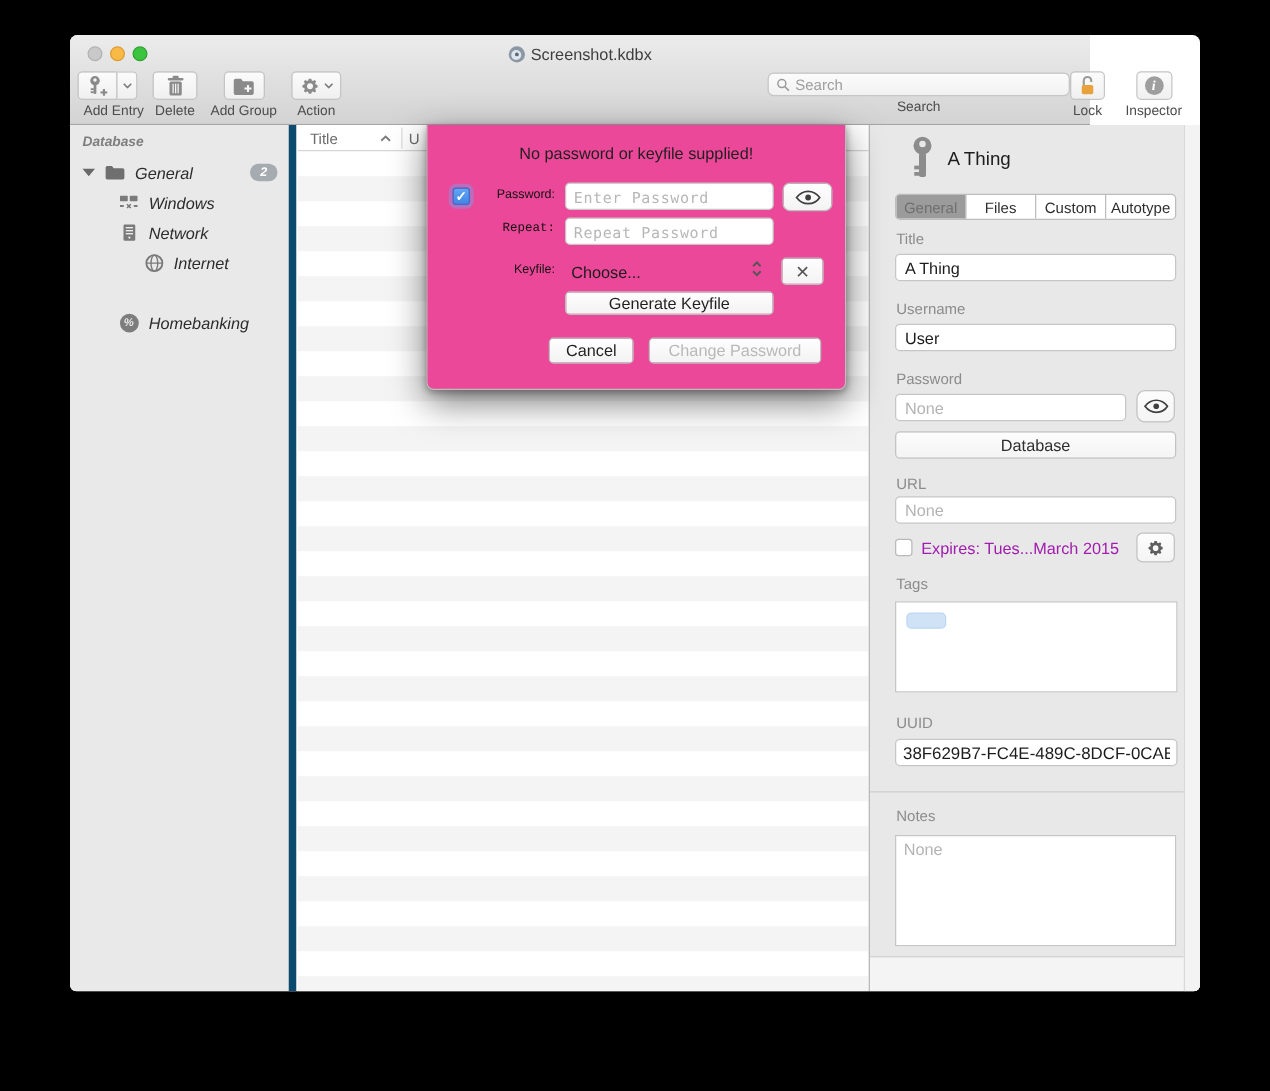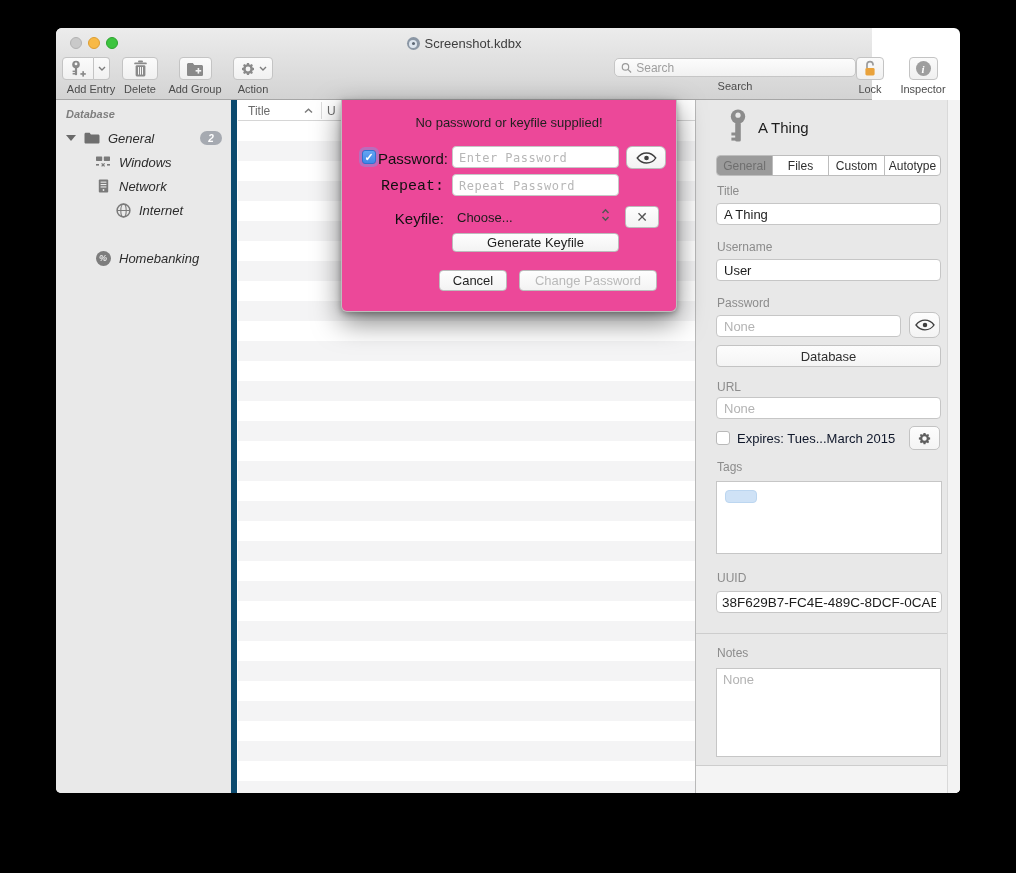--- a/index.html
+++ b/index.html
@@ -76,21 +76,21 @@
            font-size:13px; color:#1c1c1c; padding:3px 6px; resize:none; outline:none; font-family:"Liberation Sans",sans-serif; }
   .notes::placeholder { color:#b3b3b3; }
   .bottomarea { position:absolute; left:0; top:666px; width:265px; height:27px; background:#f4f4f4; }
   .rstrip { position:absolute; left:251px; top:0; width:14px; height:693px; background:#f3f3f3; border-left:1px solid #d9d9d9; }
 
   
   .sheet { position:absolute; left:285px; top:72px; width:336px; height:212px; background:#ec4899; z-index:50;
            border-radius:0 0 6px 6px; border:1px solid #bdbdbd; border-top:none;
            box-shadow:0 10px 28px rgba(0,0,0,.5), 0 2px 6px rgba(0,0,0,.3); }
   .msg { position:absolute; left:0; top:15px; width:100%; text-align:center; font-size:13px; color:#1f1f1f; }
-  .dlabel { position:absolute; font-size:15px; color:#111; text-align:right; width:66px; }
+  .dlabel { position:absolute; font-size:10px; color:#111; text-align:right; width:66px; }
   .dfield { position:absolute; left:110px; width:167px; height:22px; background:#fff; border:1px solid #c6c6c6; border-radius:4px;
             font-size:13px; padding:0 6px; outline:none; color:#1c1c1c; font-family:"Liberation Sans",sans-serif; }
   .dfield::placeholder { color:#b7b7b7; font-family:"DejaVu Sans Mono",monospace; font-size:12px; letter-spacing:.5px; }
   .dcheck { position:absolute; left:20px; top:50px; width:14px; height:14px; border-radius:3px;
             background:linear-gradient(#63a5f2,#3f87e8); border:1px solid #3072cf;
             box-shadow:0 0 0 3px rgba(110,165,240,.4); color:#fff; font-size:11px; font-weight:bold;
             display:flex; align-items:center; justify-content:center; }
   .dbtn { position:absolute; background:linear-gradient(#fefefe,#f3f3f3); border:1px solid #bcbcbc; border-radius:4px;
           display:flex; align-items:center; justify-content:center; font-size:13px; color:#1f1f1f; }
   .dbtn.disabled { color:#b9b9b9; }
@@ -350,21 +350,21 @@
         </div>
 
         <div class="ibtn" style="left:20px; top:245px; width:225px; height:22px; border-radius:4px;">
           <span>Database</span>
         </div>
 
         <div class="insp-abs ilabel" style="left:21px; top:280px;">URL</div>
         <input class="ifield" style="left: 20px; top: 297px; width: 225px;" placeholder="None">
 
         <div class="cbox" style="left:20px; top:331px;"></div>
-        <div class="insp-abs" style="left:41px; top:331px; font-size:13px; color:#0f172a;">Expires: Tues...March 2015</div>
+        <div class="insp-abs" style="left:41px; top:331px; font-size:13px; color:#a21caf;">Expires: Tues...March 2015</div>
         <div class="ibtn" style="left:213px; top:326px; width:31px; height:24px;">
           <svg width="15" height="15" viewBox="0 0 24 24">
             <path fill-rule="evenodd" fill="#5f5f5f" d="M21 13.5l-2.2.6a7 7 0 0 1-.6 1.5l1.2 2-1.8 1.8-2-1.2a7 7 0 0 1-1.5.6L13.5 21h-3l-.6-2.2a7 7 0 0 1-1.5-.6l-2 1.2-1.8-1.8 1.2-2a7 7 0 0 1-.6-1.5L3 13.5v-3l2.2-.6a7 7 0 0 1 .6-1.5l-1.2-2 1.8-1.8 2 1.2a7 7 0 0 1 1.5-.6L10.5 3h3l.6 2.2a7 7 0 0 1 1.5.6l2-1.2 1.8 1.8-1.2 2a7 7 0 0 1 .6 1.5l2.2.6zM12 15.6a3.6 3.6 0 1 0 0-7.2 3.6 3.6 0 0 0 0 7.2z"></path>
           </svg>
         </div>
 
         <div class="insp-abs ilabel" style="left:21px; top:360px;">Tags</div>
         <div class="tagsbox">
           <div class="tagpill"></div>
         </div>

